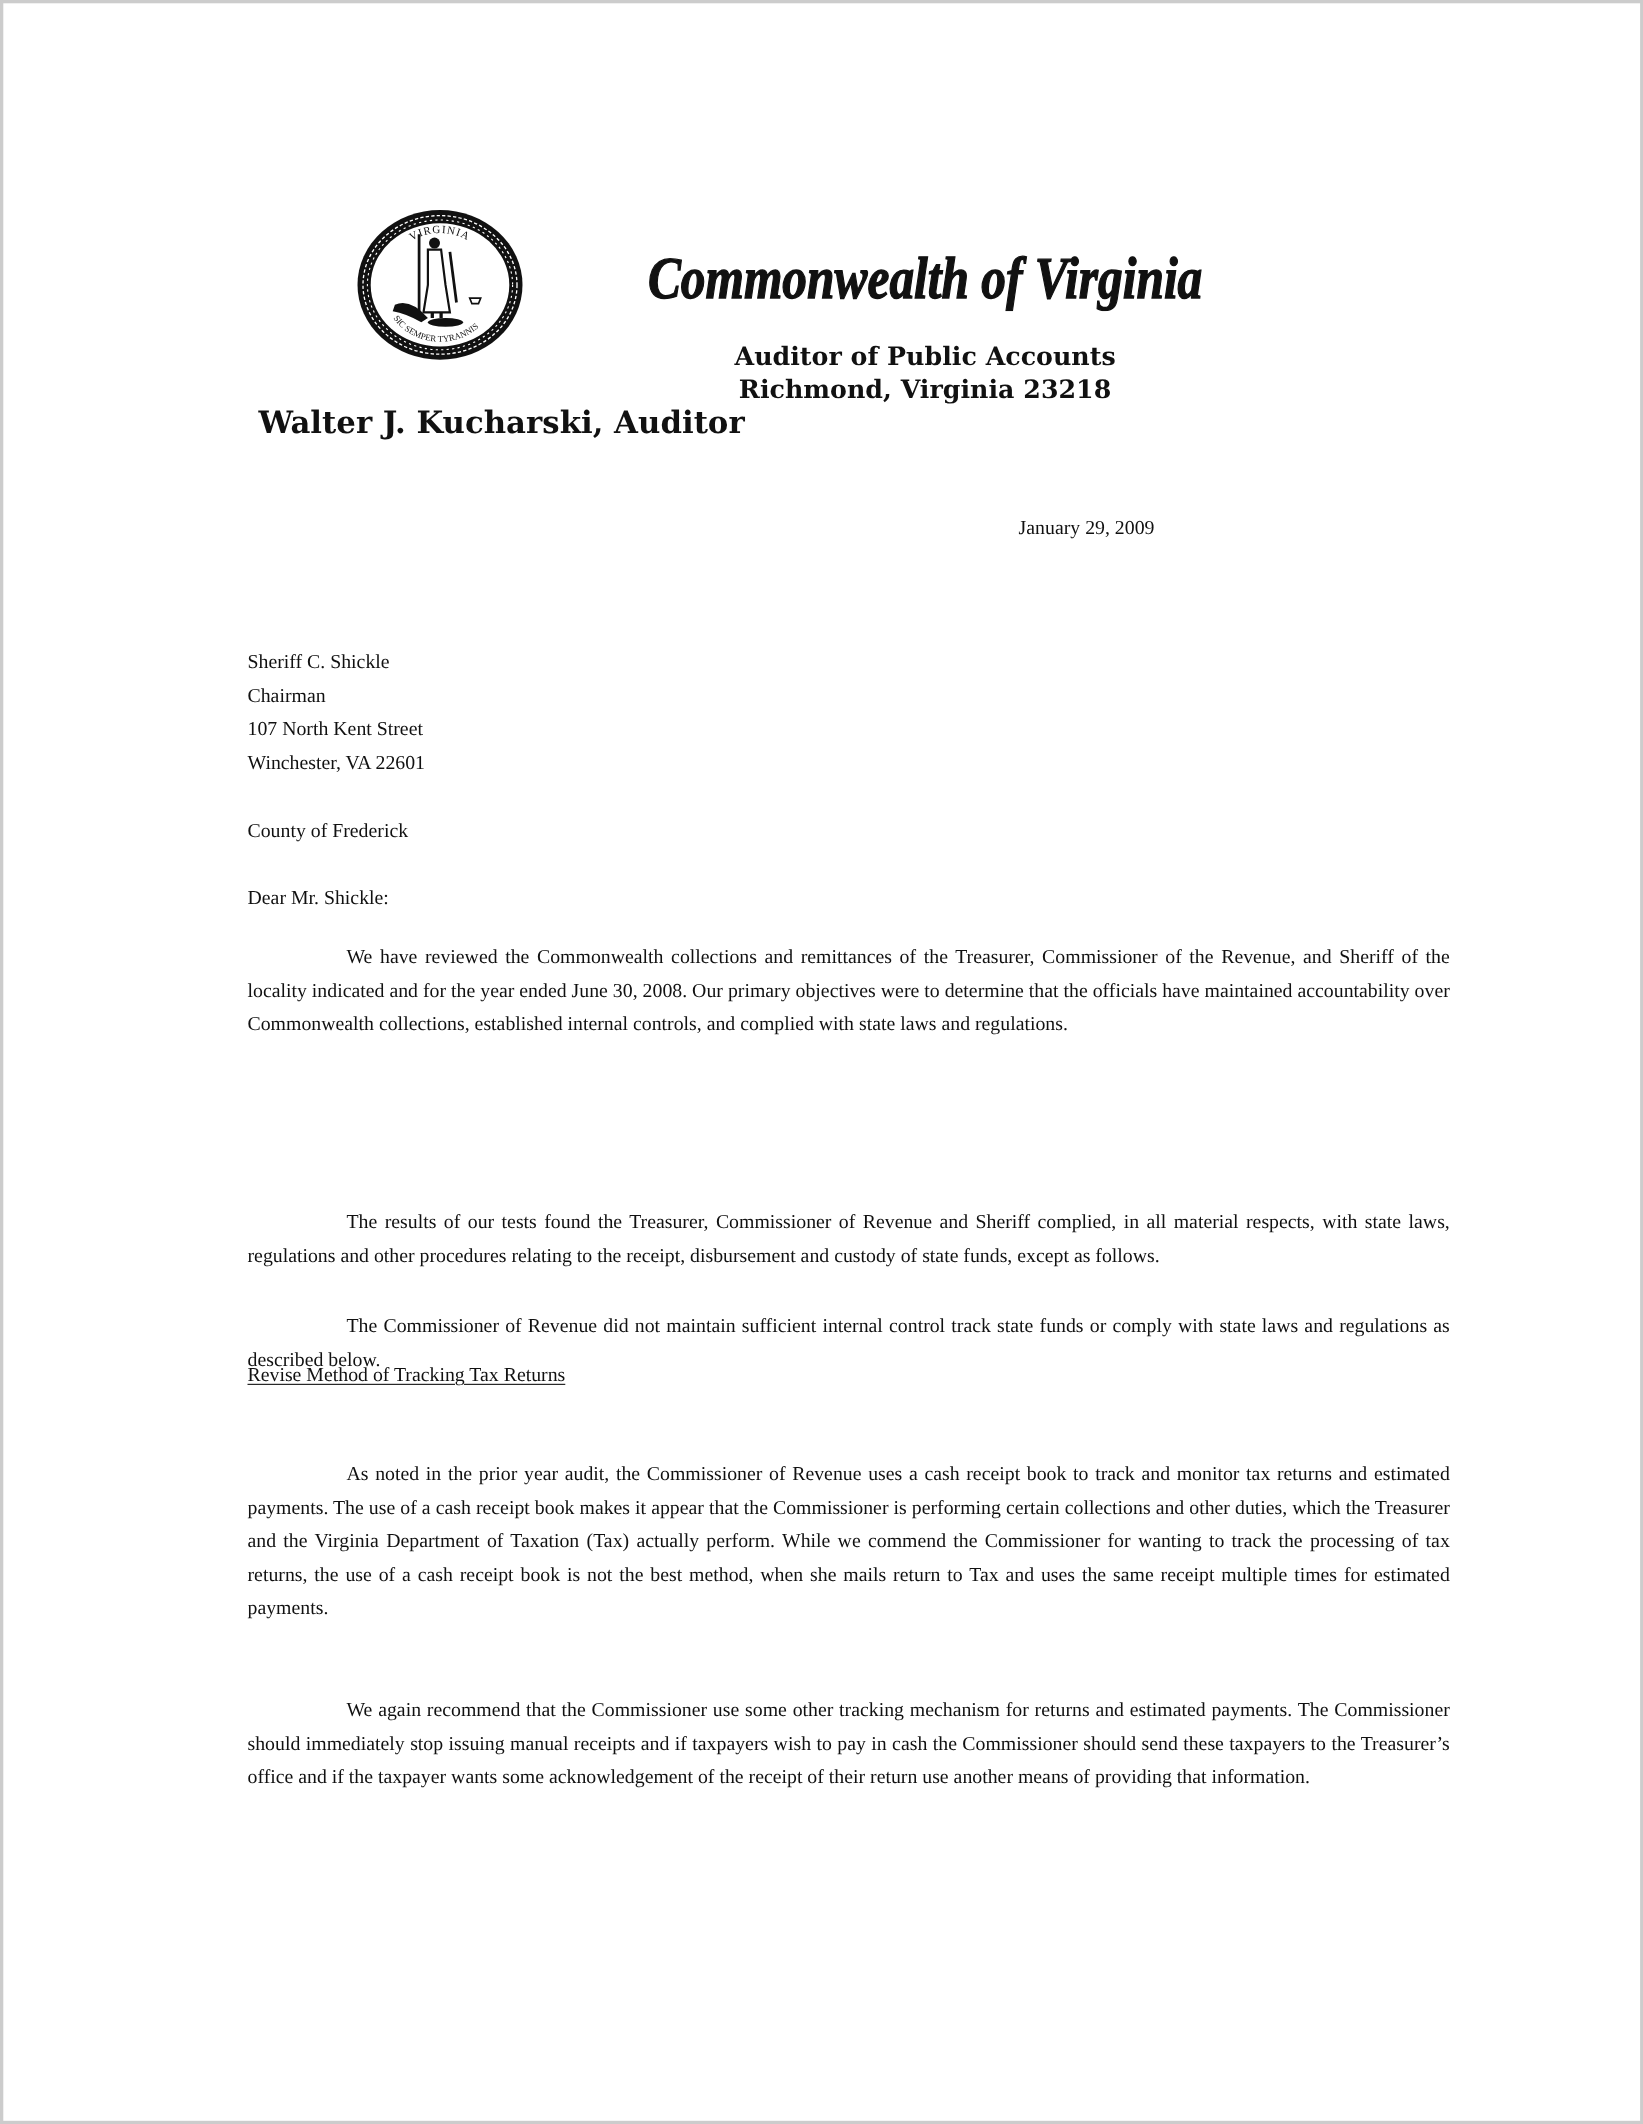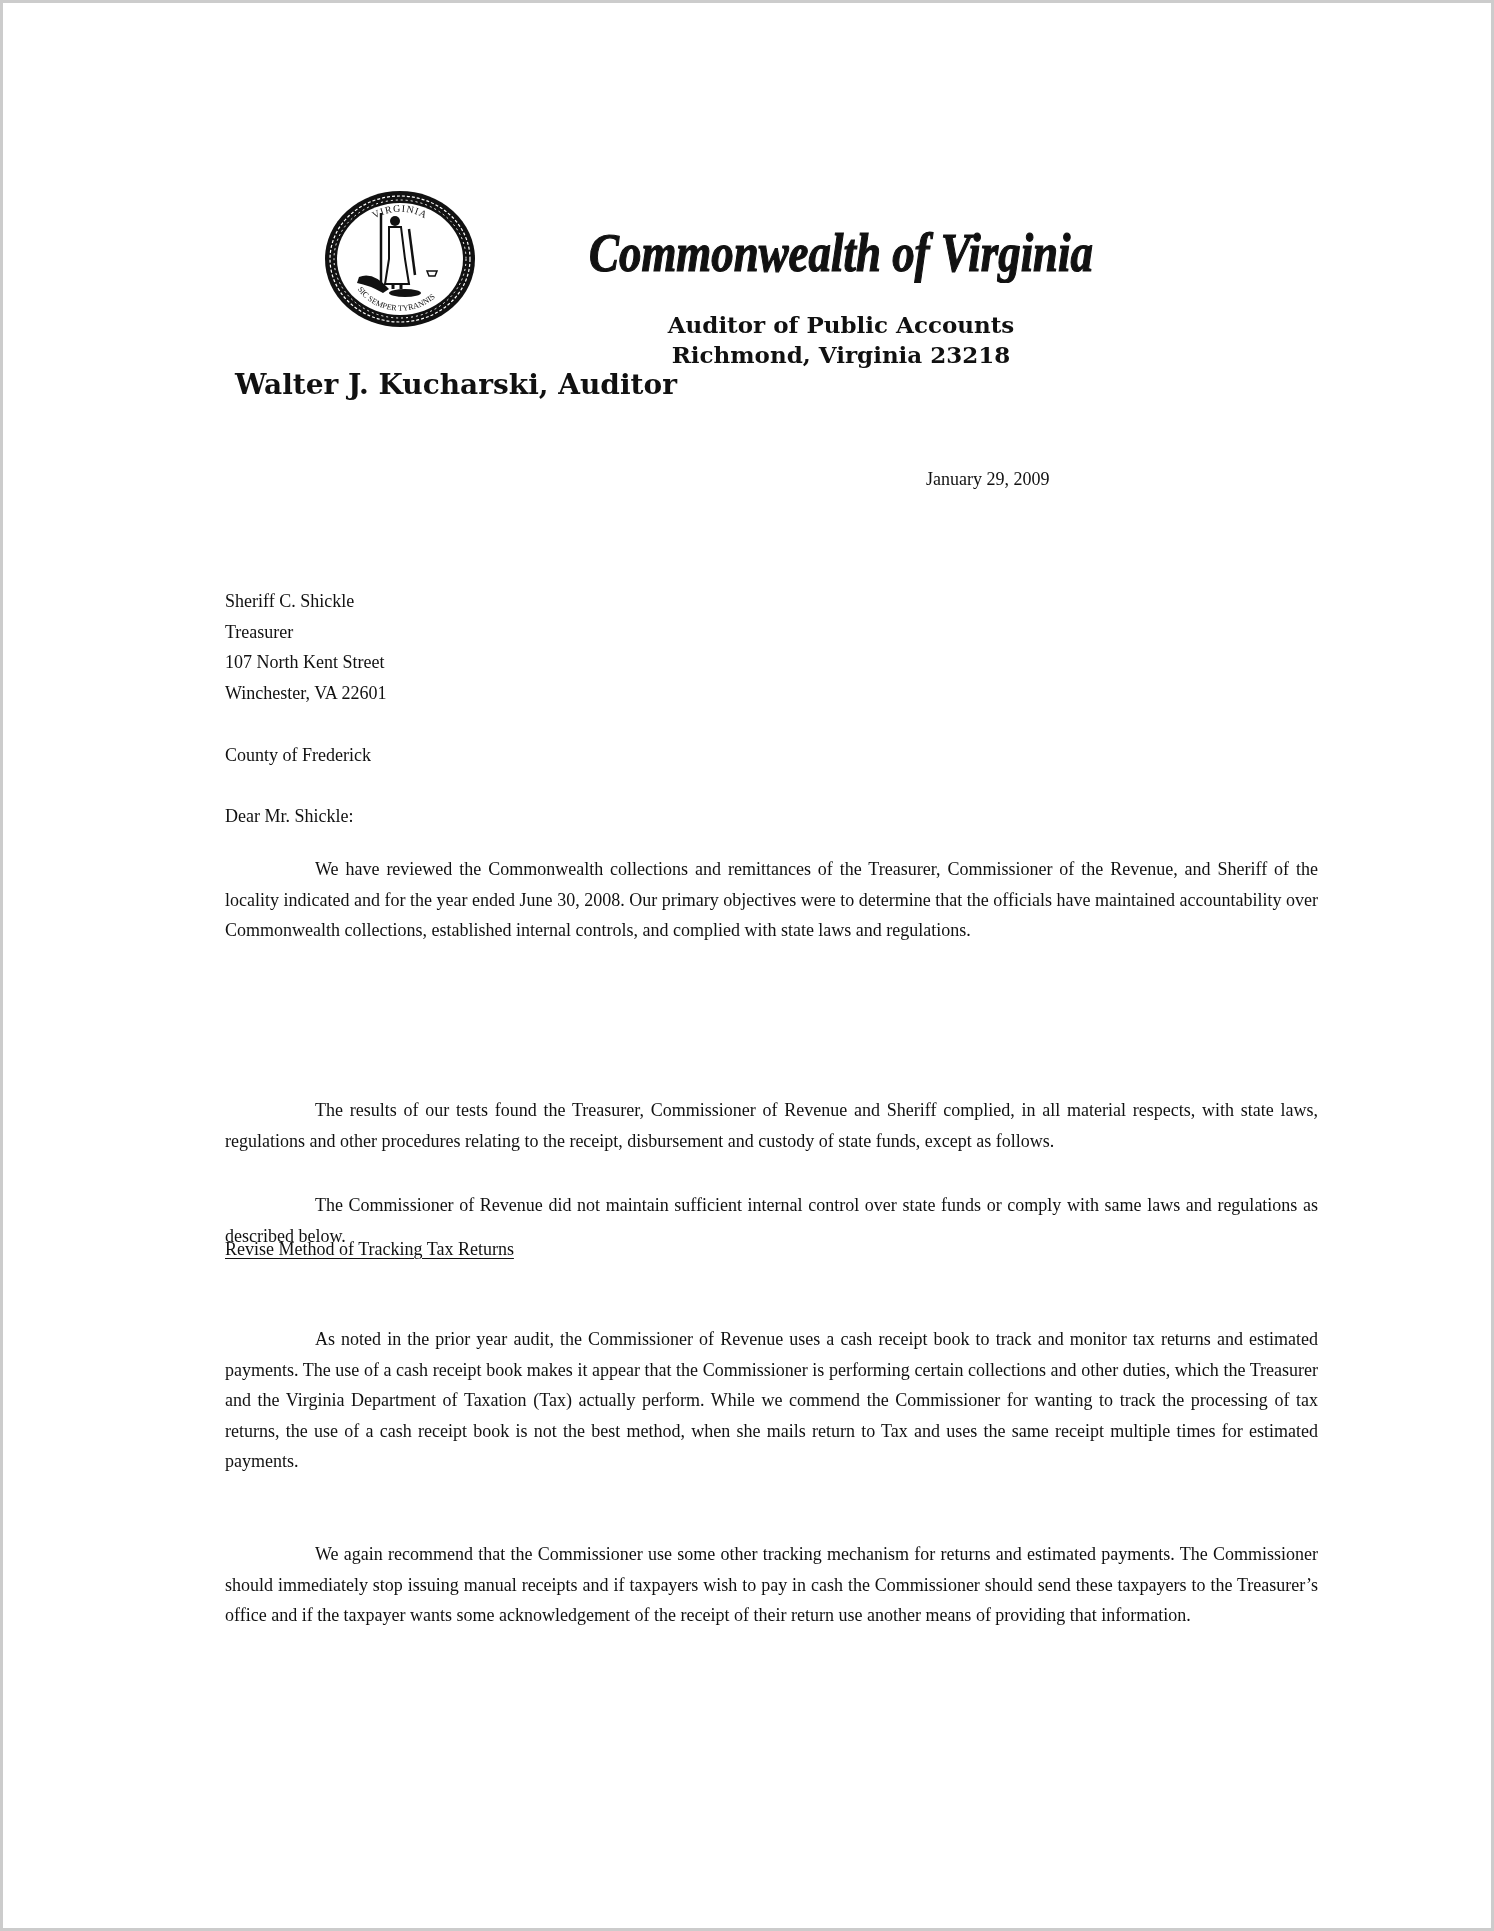--- a/index.html
+++ b/index.html
@@ -69,30 +69,30 @@
     <div>Auditor of Public Accounts</div>
     <div>Richmond, Virginia 23218</div>
   </div>
 
   <div class="auditor-name">Walter J. Kucharski, Auditor</div>
 
   <div class="abs serif txt date">January 29, 2009</div>
 
   <div class="addr serif txt">
     <div>Sheriff C. Shickle</div>
-    <div>Treasurer</div>
+    <div>Chairman</div>
     <div>107 North Kent Street</div>
     <div>Winchester, VA  22601</div>
   </div>
 
   <div class="line serif txt" style="top:737px;">County of Frederick</div>
   <div class="line serif txt" style="top:798px;">Dear Mr. Shickle:</div>
 
   <div class="para serif txt" style="top:851px;">We have reviewed the Commonwealth collections and remittances of the Treasurer, Commissioner of the Revenue, and Sheriff of the locality indicated and for the year ended June 30, 2008.  Our primary objectives were to determine that the officials have maintained accountability over Commonwealth collections, established internal controls, and complied with state laws and regulations.</div>
   <div class="para serif txt" style="top:1092px;">The results of our tests found the Treasurer, Commissioner of Revenue and Sheriff complied, in all material respects, with state laws, regulations and other procedures relating to the receipt, disbursement and custody of state funds, except as follows.</div>
-  <div class="para serif txt" style="top:1187px;">The Commissioner of Revenue did not maintain sufficient internal control over state funds or comply with same laws and regulations as described below.</div>
+  <div class="para serif txt" style="top:1187px;">The Commissioner of Revenue did not maintain sufficient internal control track state funds or comply with state laws and regulations as described below.</div>
 
   <div class="line serif txt heading" style="top:1231px;">Revise Method of Tracking Tax Returns</div>
 
   <div class="para serif txt" style="top:1321px;">As noted in the prior year audit, the Commissioner of Revenue uses a cash receipt book to track and monitor tax returns and estimated payments.  The use of a cash receipt book makes it appear that the Commissioner is performing certain collections and other duties, which the Treasurer and the Virginia Department of Taxation (Tax) actually perform.  While we commend the Commissioner for wanting to track the processing of tax returns, the use of a cash receipt book is not the best method, when she mails return to Tax and uses the same receipt multiple times for estimated payments.</div>
   <div class="para serif txt" style="top:1536px;">We again recommend that the Commissioner use some other tracking mechanism for returns and estimated payments.  The Commissioner should immediately stop issuing manual receipts and if taxpayers wish to pay in cash the Commissioner should send these taxpayers to the Treasurer’s office and if the taxpayer wants some acknowledgement of the receipt of their return use another means of providing that information.</div>
 
 </div>
 
 </body></html>

